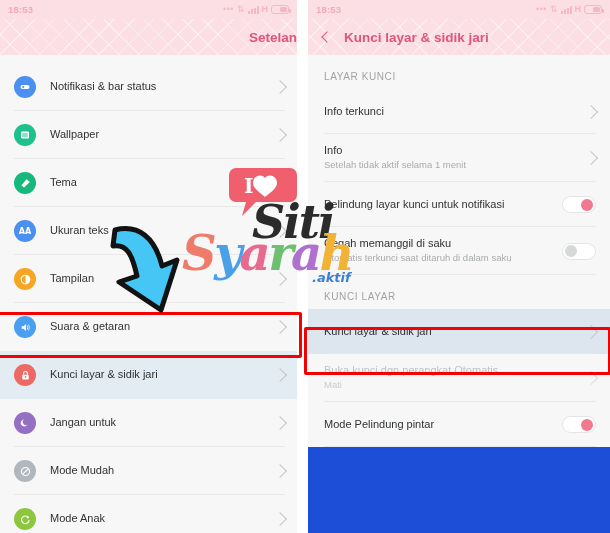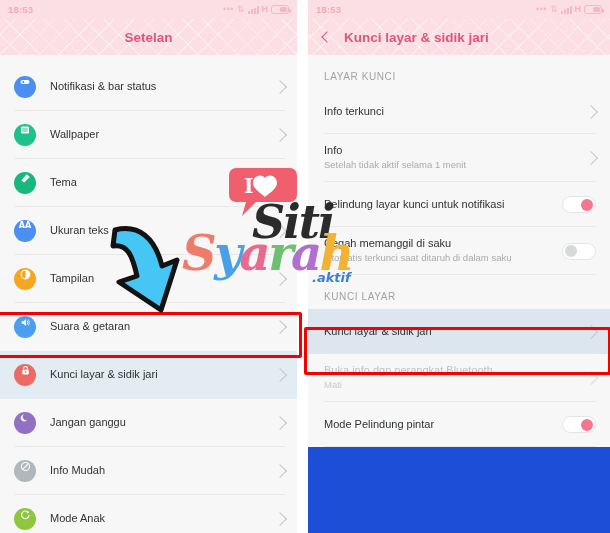--- a/index.html
+++ b/index.html
@@ -71,21 +71,21 @@
     height:36px;
     background:
       repeating-linear-gradient(45deg, rgba(255,255,255,.45) 0 1px, rgba(255,255,255,0) 1px 14px),
       repeating-linear-gradient(-45deg, rgba(255,255,255,.45) 0 1px, rgba(255,255,255,0) 1px 14px),
       #fbdfe4;
     display:flex;
     align-items:center;
     position:relative;
     z-index:3;
   }
-  .appbar.centered { justify-content:center; }
+  .appbar.centered { justify-content:flex-end; }
   .appbar-title {
     font-size:13.5px;
     font-weight:bold;
     color:#e05579;
   }
   .back-chevron {
     width:26px; height:36px; display:flex; align-items:center; justify-content:center;
     margin-left:6px;
   }
   .back-chevron span {
@@ -105,21 +105,21 @@
     background:#f7f7f7;
   }
   .row .divider {
     position:absolute; left:14px; right:12px; bottom:0;
     height:1px; background:#e8e8e8;
   }
 
   .ico {
     width:22px; height:22px; border-radius:50%;
     flex:0 0 22px;
-    display:flex; align-items:flex-start; justify-content:center;
+    display:flex; align-items:center; justify-content:center;
     color:#fff;
     margin-right:14px;
     position:relative;
   }
   .ico svg { display:block; }
   .labels { flex:1 1 auto; min-width:0; }
   .lbl {
     font-size:11px;
     color:#2f3234;
     line-height:1.25;
@@ -357,35 +357,35 @@
 
       </div>
 
       <div class="row">
         <span class="ico" style="background:#9370c4">
           <svg width="12" height="12" viewBox="0 0 24 24">
               <path d="M16.5 15.5 A7 7 0 1 1 10 5 a6.2 6.2 0 0 0 6.5 10.5 Z" fill="#fff"></path>
             </svg>
         </span>
         <div class="labels">
-          <div class="lbl">Jangan ganggu</div>
+          <div class="lbl">Jangan untuk</div>
         </div>
         <span class="chev"></span>
         <span class="divider"></span>
       </div>
 
       <div class="row">
         <span class="ico" style="background:#b0b8bd">
           <svg width="13" height="13" viewBox="0 0 24 24">
               <circle cx="12" cy="12" r="7.5" fill="none" stroke="#fff" stroke-width="2"></circle>
               <line x1="7" y1="17" x2="17" y2="7" stroke="#fff" stroke-width="2"></line>
             </svg>
         </span>
         <div class="labels">
-          <div class="lbl">Info Mudah</div>
+          <div class="lbl">Mode Mudah</div>
         </div>
         <span class="chev"></span>
         <span class="divider"></span>
       </div>
 
       <div class="row">
         <span class="ico" style="background:#8dc63f">
           <svg width="13" height="13" viewBox="0 0 24 24">
               <path d="M17 8 a7 7 0 1 0 1.5 6" fill="none" stroke="#fff" stroke-width="2.2" stroke-linecap="round"></path>
               <circle cx="16" cy="8" r="2" fill="#fff"></circle>
@@ -481,21 +481,21 @@
       <div class="row highlight">
         <div class="labels">
           <div class="lbl">Kunci layar &amp; sidik jari</div>
         </div>
         <span class="chev"></span>
         <span class="divider"></span>
       </div>
 
       <div class="row tall dim">
         <div class="labels">
-          <div class="lbl">Buka info dgn perangkat Bluetooth</div>
+          <div class="lbl">Buka kunci dgn perangkat Otomatis</div>
           <div class="sub">Mati</div>
         </div>
         <span class="chev"></span>
         <span class="divider"></span>
       </div>
 
       <div class="row">
         <div class="labels">
           <div class="lbl">Mode Pelindung pintar</div>
         </div>

